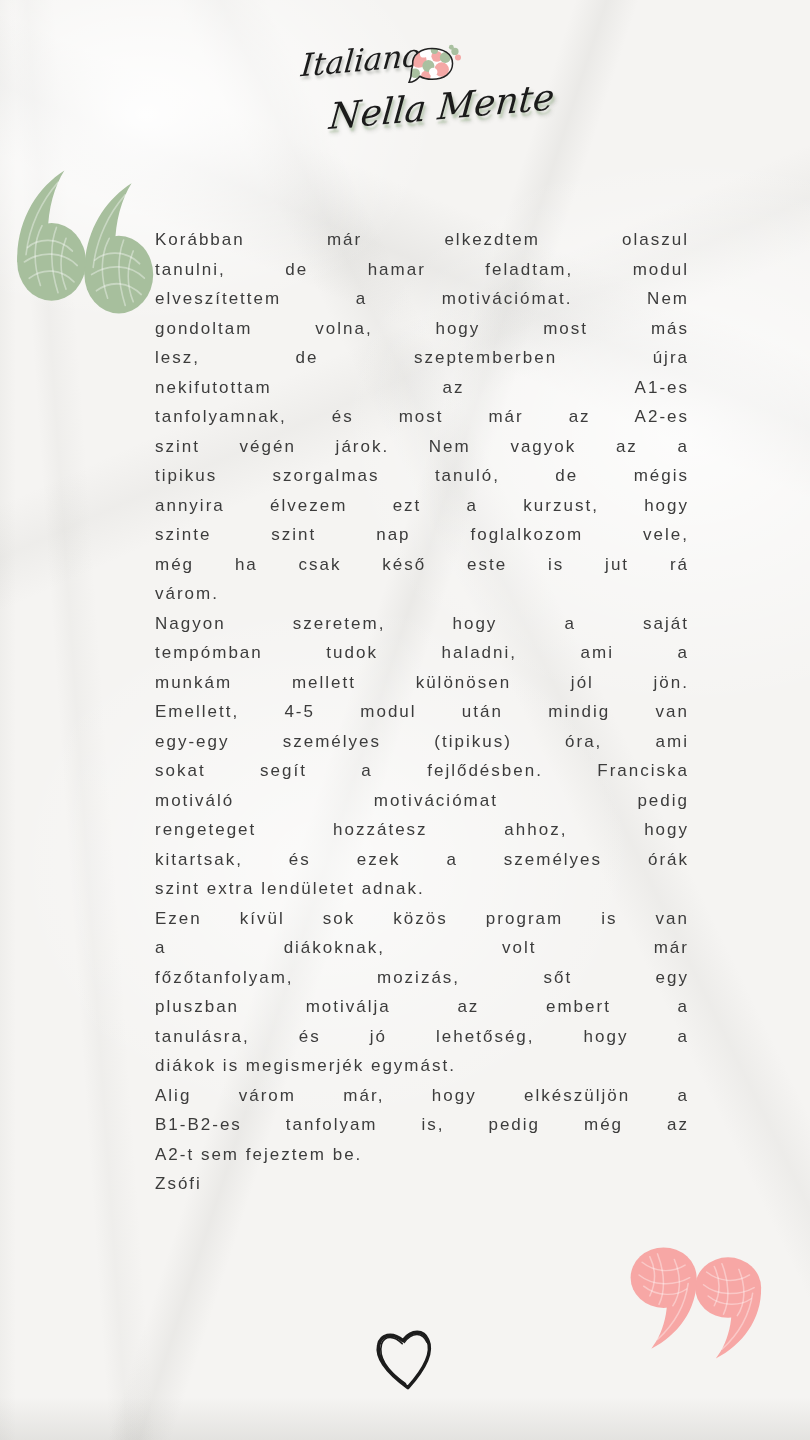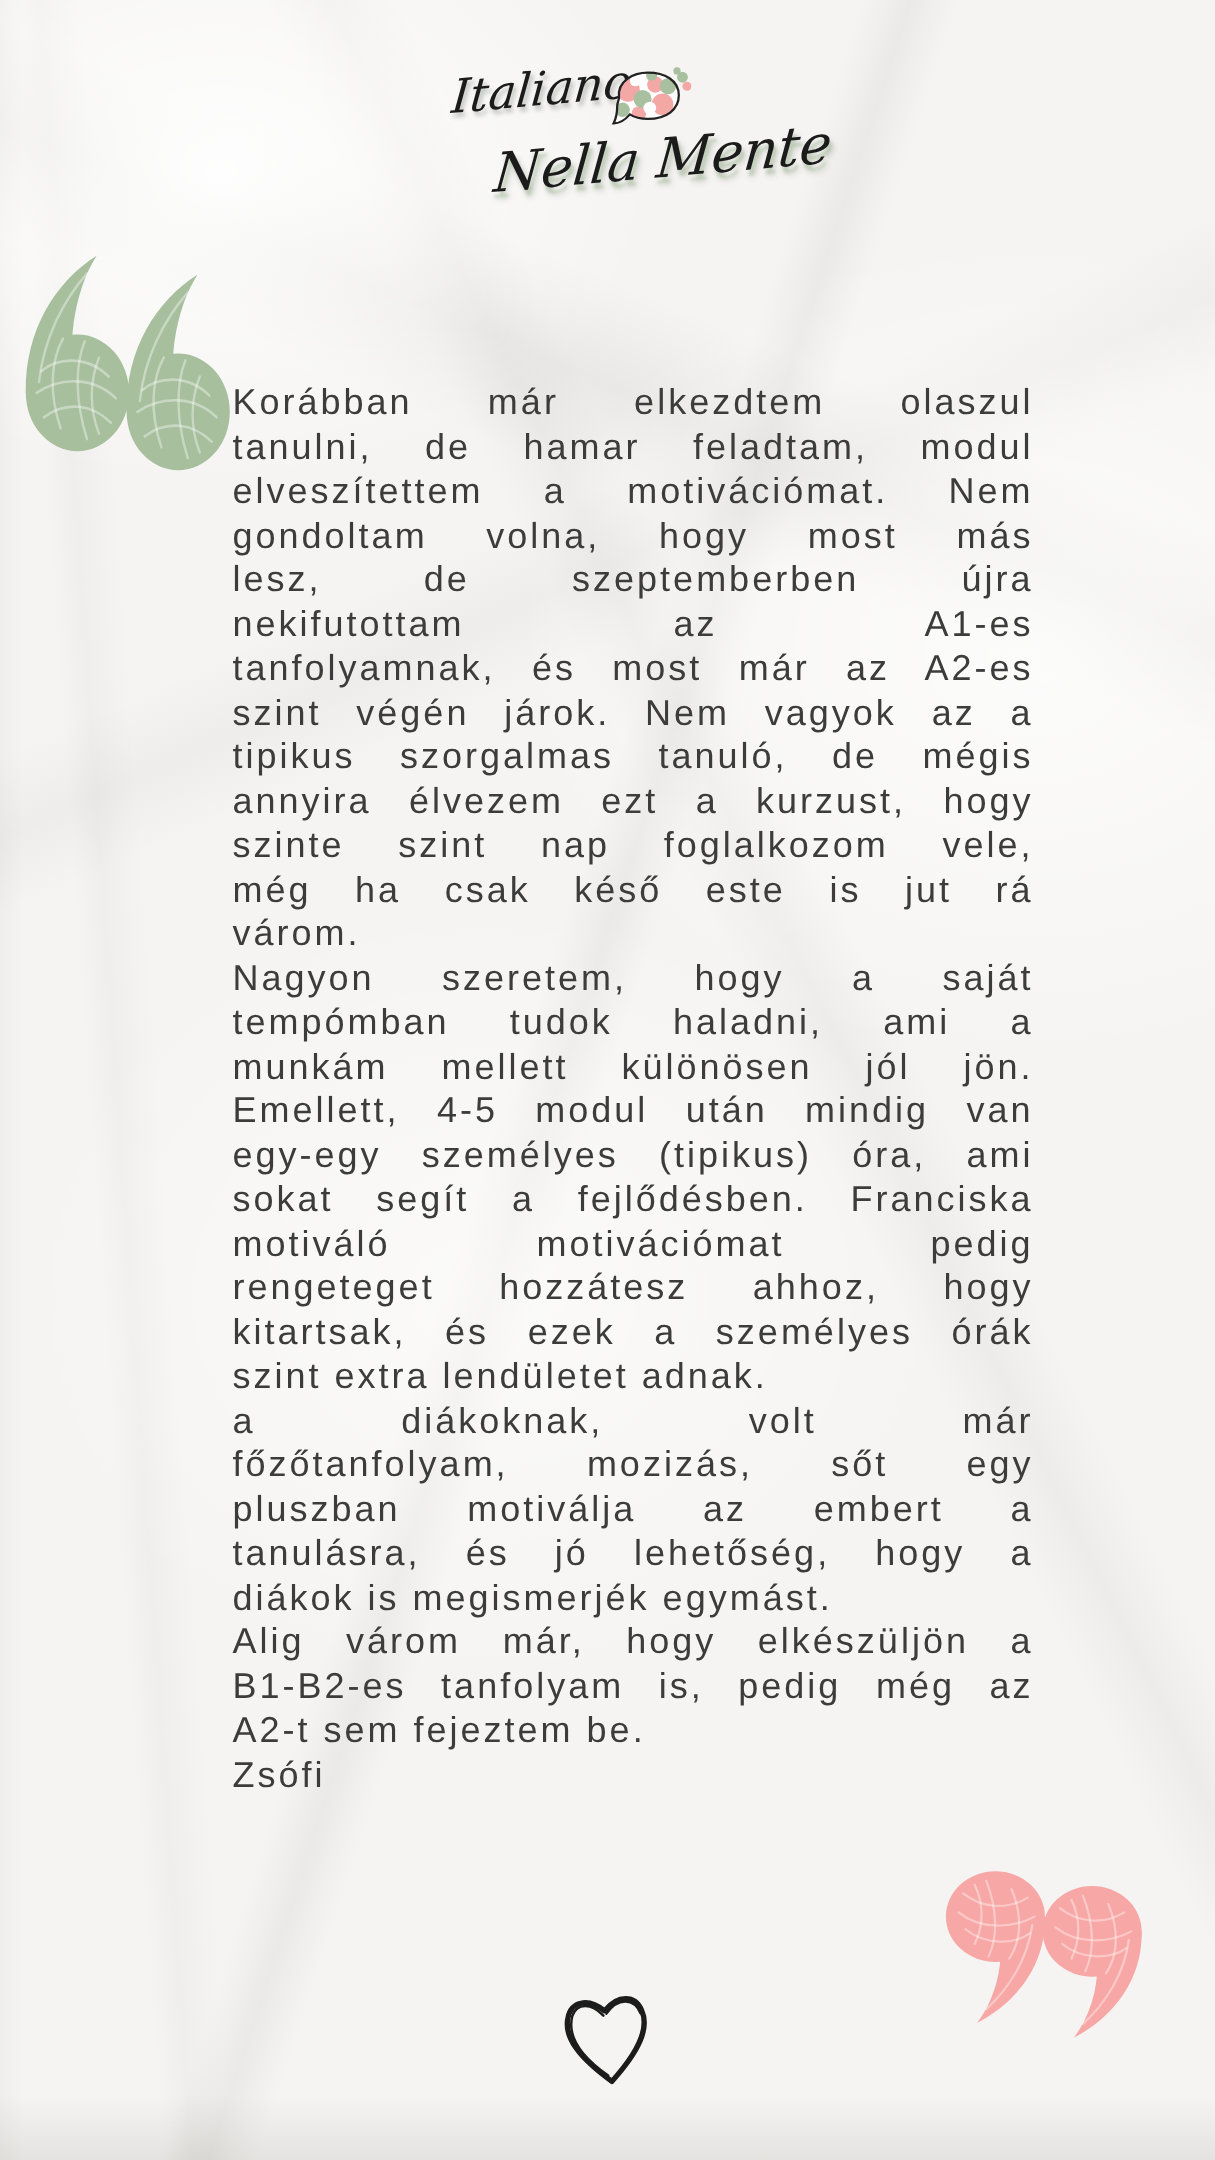--- a/index.html
+++ b/index.html
@@ -49,23 +49,23 @@
     text-shadow: 2px 4px 2px rgba(167,191,157,0.55), 3px 5px 4px rgba(60,70,55,0.22);
   }
   .logo-bubble { position: absolute; left: 118px; top: 14px; }
 
   
   .quote-open  { position: absolute; left: 10px;  top: 166px;  color: #a7bf9d; }
   .quote-close { position: absolute; left: 626px; top: 1244px; color: #f7a7a5; }
 
   
   .testimonial {
-    position: absolute; left: 155px; top: 254px; width: 534px;
+    position: absolute; left: 155px; top: 225px; width: 534px;
     color: #3c3c3c;
-    font-size: 24px;
+    font-size: 17px;
     line-height: 29.5px;
     letter-spacing: 2px;
   }
   .testimonial .line { text-align: justify; text-align-last: justify; text-justify: inter-word; }
   .testimonial .line.last { text-align-last: left; }
 
   
   .heart { position: absolute; left: 374px; top: 1324px; transform: rotate(-6deg); }
 </style>
 </head>
@@ -142,20 +142,21 @@
       <div class="line">Nagyon szeretem, hogy a saját</div>
       <div class="line">tempómban tudok haladni, ami a</div>
       <div class="line">munkám mellett különösen jól jön.</div>
       <div class="line">Emellett, 4-5 modul után mindig van</div>
       <div class="line">egy-egy személyes (tipikus) óra, ami</div>
       <div class="line">sokat segít a fejlődésben. Franciska</div>
       <div class="line">motiváló motivációmat pedig</div>
       <div class="line">rengeteget hozzátesz ahhoz, hogy</div>
       <div class="line">kitartsak, és ezek a személyes órák</div>
       <div class="line last">szint extra lendületet adnak.</div>
+      <div class="line">Ezen kívül sok közös program is van</div>
       <div class="line">a diákoknak, volt már</div>
       <div class="line">főzőtanfolyam, mozizás, sőt egy</div>
       <div class="line">pluszban motiválja az embert a</div>
       <div class="line">tanulásra, és jó lehetőség, hogy a</div>
       <div class="line last">diákok is megismerjék egymást.</div>
       <div class="line">Alig várom már, hogy elkészüljön a</div>
       <div class="line">B1-B2-es tanfolyam is, pedig még az</div>
       <div class="line last">A2-t sem fejeztem be.</div>
       <div class="line last">Zsófi</div>
     </div>

